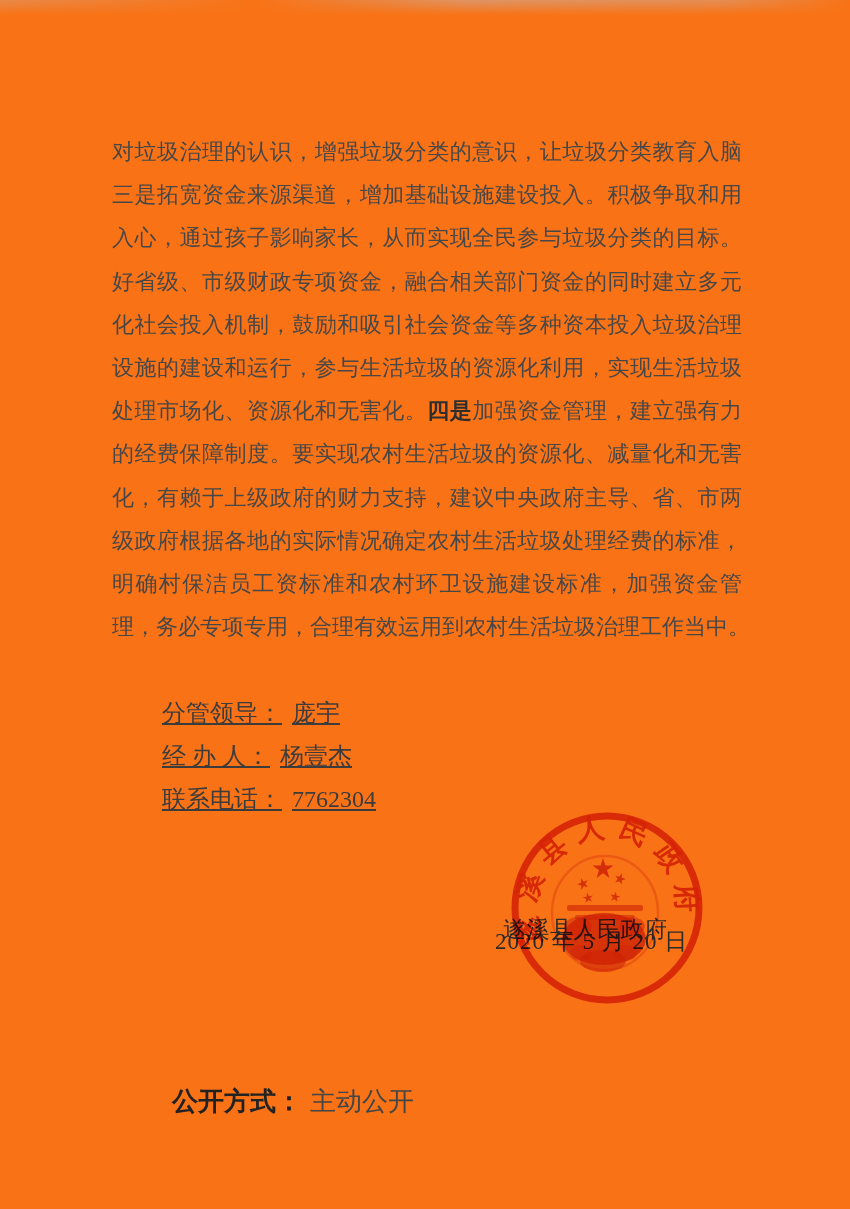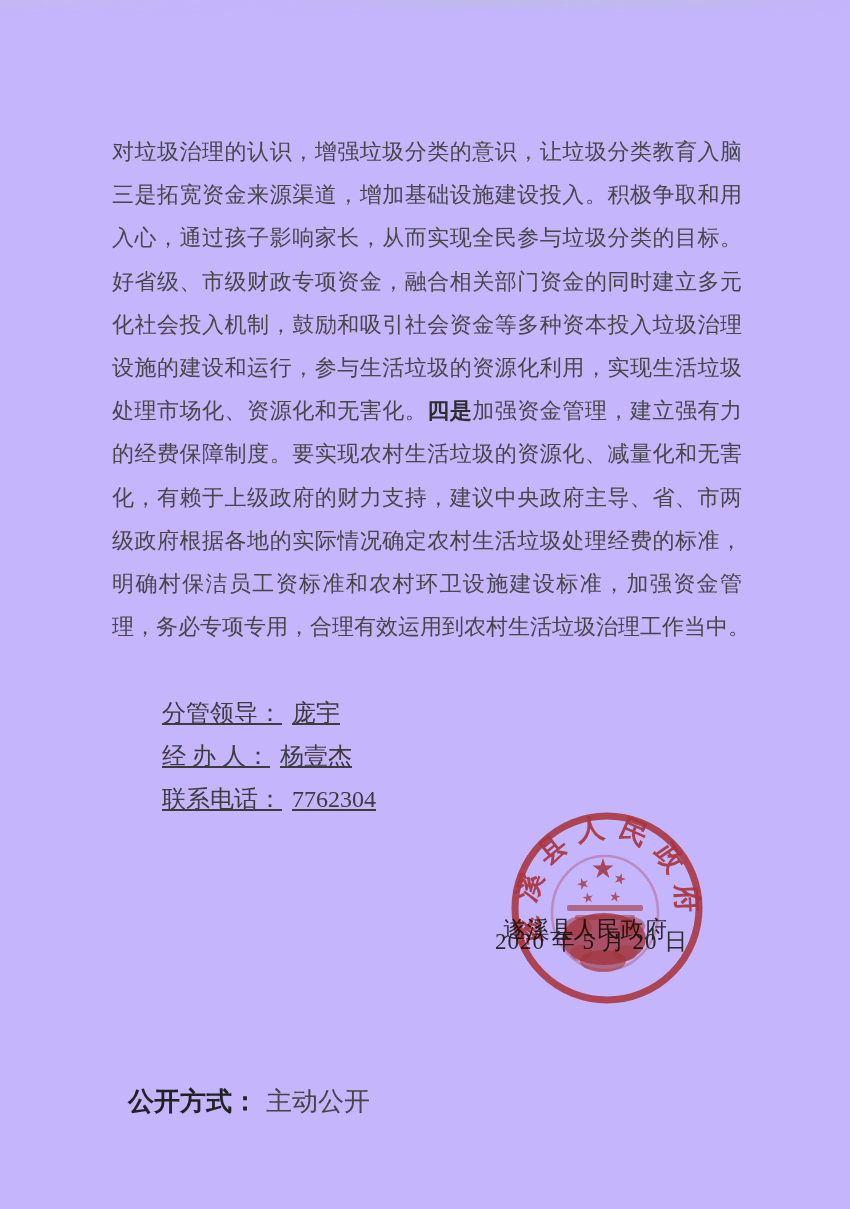--- a/index.html
+++ b/index.html
@@ -1,20 +1,20 @@
 <!DOCTYPE html>
 <html lang="zh"><head>
 <meta charset="utf-8">
 <style>
   html,body{margin:0;padding:0;background:#e9e9e9;}
   .page{
     position:relative;
     width:850px;height:1209px;
     margin:0 auto;
-    background:#c4b5fd;
+    background:#f97316;
     overflow:hidden;
     font-family:"Liberation Serif","DejaVu Serif",serif;
     color:#3f3f3f;
   }
   .top-smudge{
     position:absolute;left:0;top:0;width:850px;height:16px;
     background:
       linear-gradient(90deg, rgba(190,198,210,.28) 0%, rgba(255,255,255,0) 30%, rgba(186,195,209,.42) 55%, rgba(186,195,209,.34) 85%, rgba(255,255,255,0) 100%);
     -webkit-mask-image:linear-gradient(180deg,#000 0%, transparent 95%);
     mask-image:linear-gradient(180deg,#000 0%, transparent 95%);
@@ -54,21 +54,21 @@
   .seal text{
     font-family:"Liberation Serif","DejaVu Serif",serif;
     font-weight:bold;
   }
   .doc-footer{
     position:absolute;left:128px;top:1085px;
     font-size:26px;line-height:32px;
   }
   .doc-footer .flabel{
     font-family:"Liberation Sans","DejaVu Sans",sans-serif;
-    font-weight:bold;color:#222;
+    font-weight:bold;color:#222;margin-left:44px;
   }
   .doc-footer .fvalue{color:#454545;margin-left:8px;}
 </style>
 </head>
 <body>
 
 <div class="page">
 
   <div class="top-smudge"></div>
 

